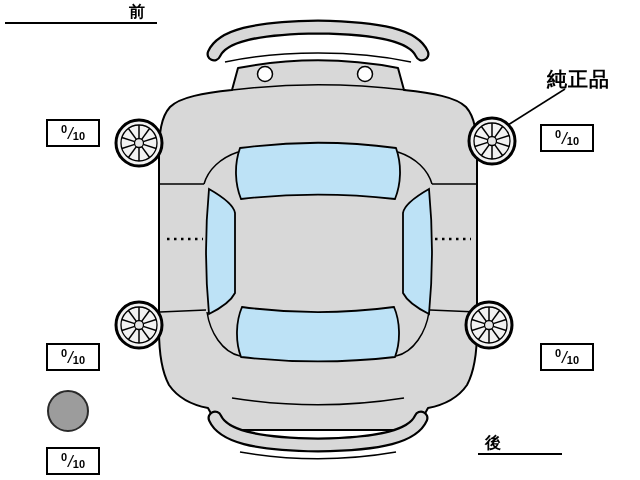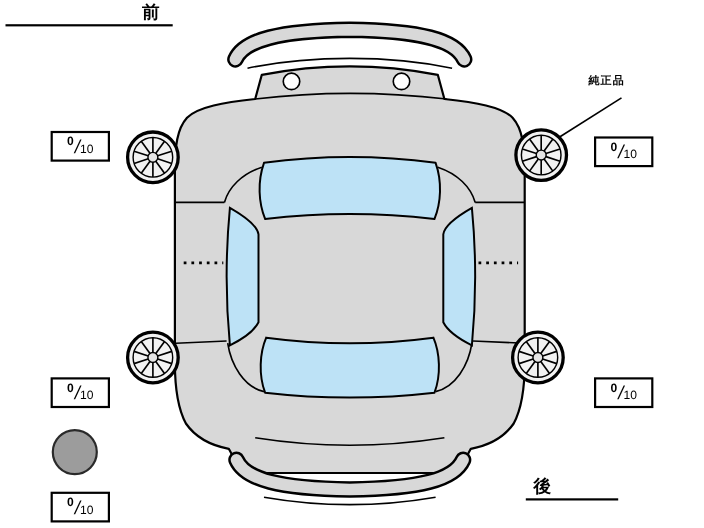--- a/index.html
+++ b/index.html
@@ -12,30 +12,30 @@
     position:absolute;left:5px;top:0;width:152px;height:24px;box-sizing:border-box;
     border-bottom:2px solid #000;text-align:right;padding-right:12px;
     font-size:16px;font-weight:bold;line-height:24px;
   }
   .rear-label{
     position:absolute;left:478px;top:430px;width:84px;height:25px;box-sizing:border-box;
     border-bottom:2px solid #000;padding-left:7px;
     font-size:16px;font-weight:bold;line-height:25px;
   }
   .genuine-label{
-    position:absolute;left:535px;top:66px;font-size:10px;font-weight:bold;letter-spacing:1px;
+    position:absolute;left:547px;top:66px;font-size:20px;font-weight:bold;letter-spacing:1px;
   }
   .score-box{
     position:absolute;width:54px;height:28px;box-sizing:border-box;
     background:#fff;border:2px solid #000;
     display:flex;align-items:center;justify-content:center;
   }
   .score-box .val{font-size:11px;font-weight:bold;transform:translateY(-4px);margin-right:1px;}
   .score-box .sep{font-size:17px;font-style:italic;line-height:1;}
-  .score-box .max{font-size:11px;font-weight:normal;transform:translateY(3px);}
+  .score-box .max{font-size:11px;font-weight:bold;transform:translateY(3px);}
   .box-fl{left:46px;top:119px;}
   .box-fr{left:540px;top:124px;}
   .box-rl{left:46px;top:343px;}
   .box-rr{left:540px;top:343px;}
   .box-spare{left:46px;top:447px;}
   .spare-circle{
     position:absolute;left:47px;top:390px;width:42px;height:42px;box-sizing:border-box;
     border-radius:50%;background:#9c9c9c;border:2px solid #2a2a2a;
   }
 </style>

